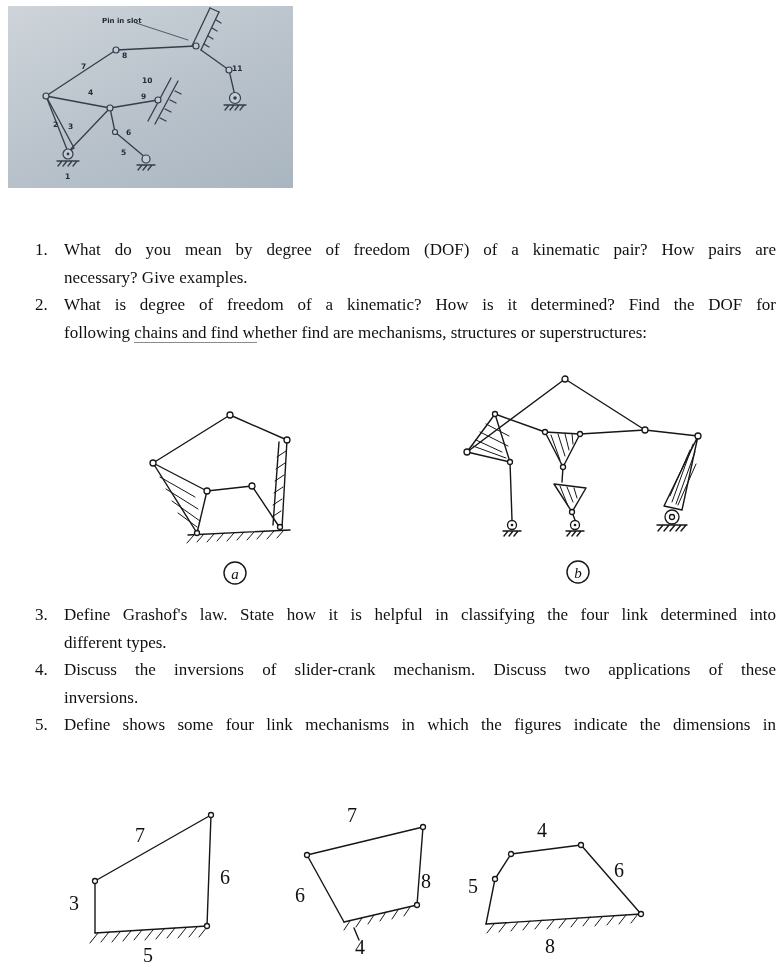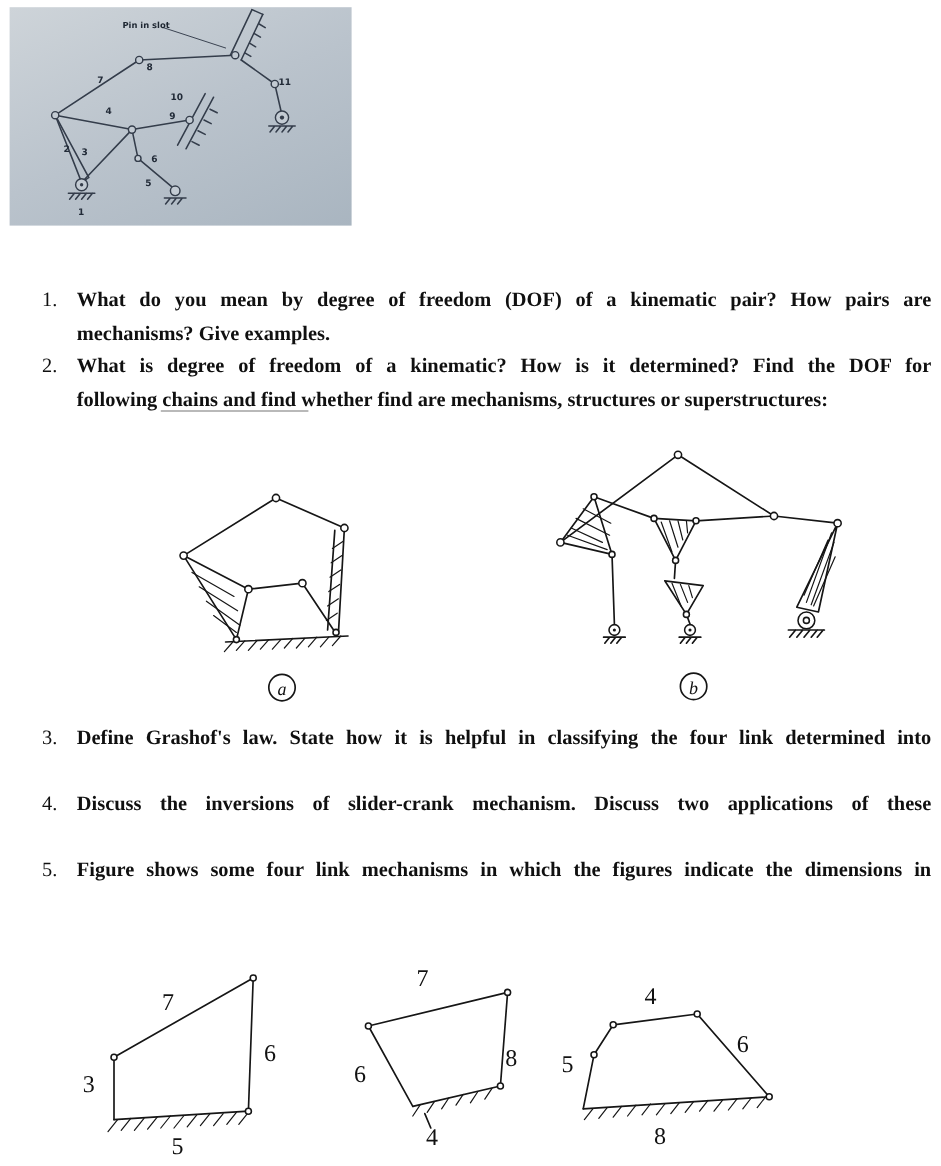--- a/index.html
+++ b/index.html
@@ -12,21 +12,21 @@
   .photo svg{display:block;width:100%;height:100%;}
   .sketch{stroke:#343d4b;stroke-width:1.3;fill:none;stroke-linecap:round;}
   .thin{stroke-width:0.8;}
   .joint{fill:#c3cbd3;stroke:#343d4b;stroke-width:1.2;}
   .pnum{font-family:"DejaVu Sans",sans-serif;font-size:7.5px;font-weight:bold;fill:#222b38;}
   .pcap{font-family:"DejaVu Sans",sans-serif;font-size:7px;font-weight:bold;fill:#1d2631;}
 
   
   .question{position:absolute;left:35px;width:741px;display:flex;font-size:17px;line-height:27.5px;color:#101010;}
   .qnum{flex:0 0 29px;}
-  .qtext{flex:1;font-weight:bold;}
+  .qtext{flex:1;}
   .qline{display:block;}
   .just{text-align:justify;text-align-last:justify;}
   .underline-artifact{position:absolute;left:134px;top:342px;width:123px;height:1px;background:#8b8b8b;}
 
   
   .fig{position:absolute;}
   .fig svg{display:block;}
   .hand{stroke:#161616;stroke-width:1.4;fill:none;stroke-linecap:round;stroke-linejoin:round;}
   .hatch{stroke:#161616;stroke-width:1;fill:none;stroke-linecap:round;}
   .hjoint{fill:#ffffff;stroke:#161616;stroke-width:1.3;}
@@ -94,21 +94,21 @@
         <text class="pnum" x="224" y="65">11</text>
       </g>
       <text class="pcap" x="94" y="17">Pin in slot</text>
     </svg>
   </div>
 
   <div class="question" style="top:236px">
     <span class="qnum">1.</span>
     <span class="qtext">
       <span class="qline just">What do you mean by degree of freedom (DOF) of a kinematic pair? How pairs are</span>
-      <span class="qline">mechanisms? Give examples.</span>
+      <span class="qline">necessary? Give examples.</span>
     </span>
   </div>
 
   <div class="question" style="top:291px">
     <span class="qnum">2.</span>
     <span class="qtext">
       <span class="qline just">What is degree of freedom of a kinematic? How is it determined? Find the DOF for</span>
       <span class="qline">following chains and find whether find are mechanisms, structures or superstructures:</span>
     </span>
   </div>
@@ -198,34 +198,36 @@
         <circle class="hand" cx="128" cy="200" r="11"></circle>
         <text class="circ-label" x="128" y="206" text-anchor="middle">b</text>
       </g>
     </svg>
   </div>
 
   <div class="question" style="top:601px">
     <span class="qnum">3.</span>
     <span class="qtext">
       <span class="qline just">Define Grashof's law. State how it is helpful in classifying the four link determined into</span>
+      <span class="qline">different types.</span>
     </span>
   </div>
 
   <div class="question" style="top:656px">
     <span class="qnum">4.</span>
     <span class="qtext">
       <span class="qline just">Discuss the inversions of slider-crank mechanism. Discuss two applications of these</span>
+      <span class="qline">inversions.</span>
     </span>
   </div>
 
   <div class="question" style="top:711px">
     <span class="qnum">5.</span>
     <span class="qtext">
-      <span class="qline just">Figure shows some four link mechanisms in which the figures indicate the dimensions in</span>
+      <span class="qline just">Define shows some four link mechanisms in which the figures indicate the dimensions in</span>
     </span>
   </div>
 
   <div class="fig" style="left:60px;top:798px">
     <svg width="180" height="168" viewBox="0 0 180 168">
       <g class="hand">
         <path d="M35 83 L151 17"></path>
         <path d="M151 17 L147 128"></path>
         <path d="M35 83 L35 135"></path>
         <path d="M35 135 L147 128"></path>

